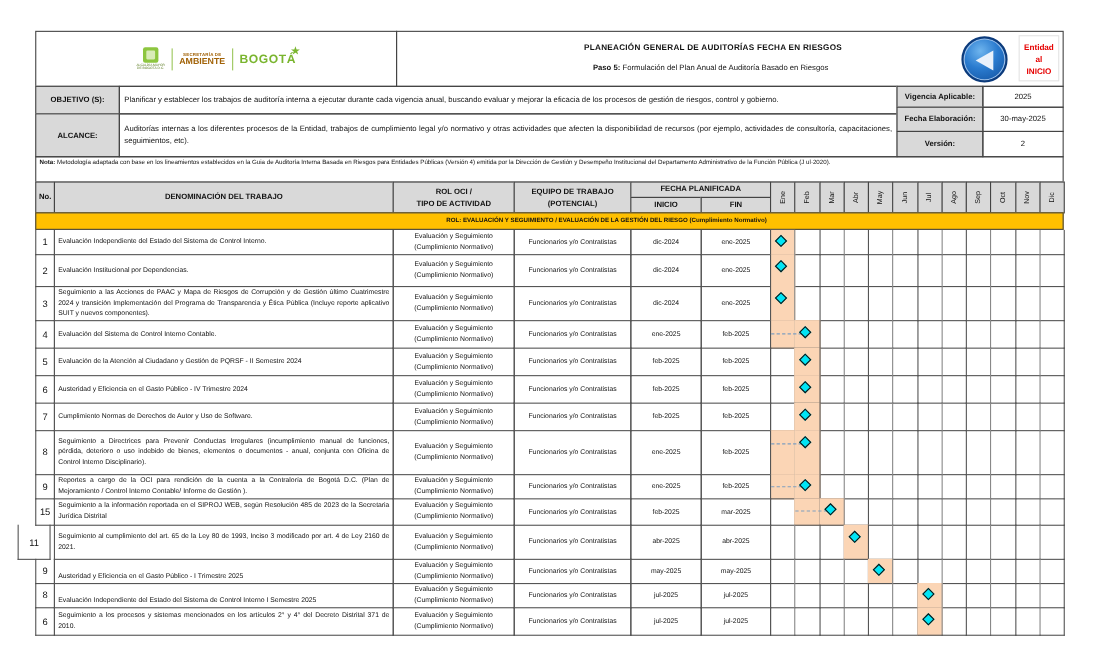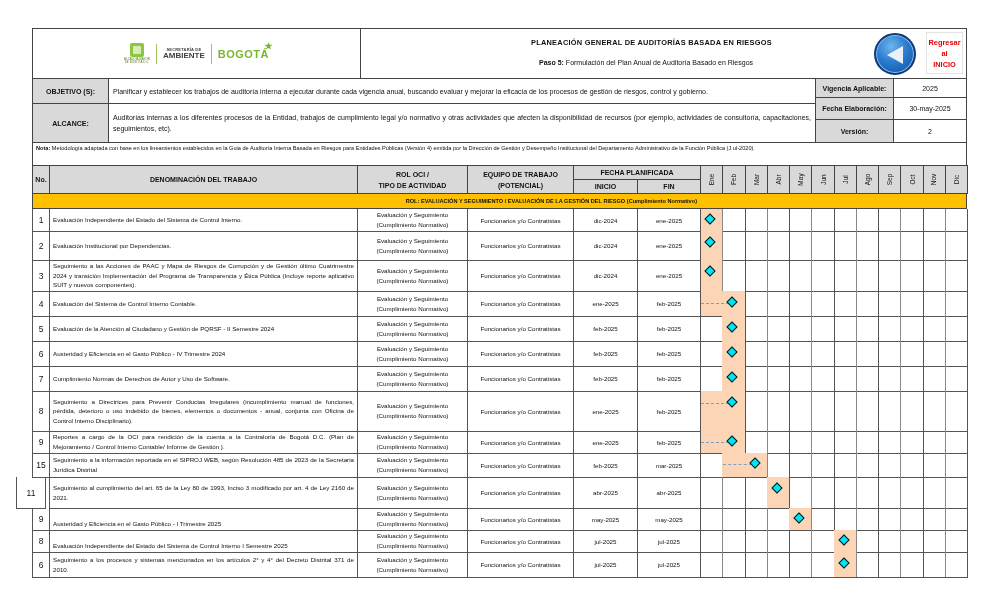--- a/index.html
+++ b/index.html
@@ -11,21 +11,21 @@
   .gray { background: #d9d9d9; }
   .center { justify-content: center; text-align: center; }
 
   
   #logo-cell { left: 32px; top: 28px; width: 329px; height: 51px; border: 1px solid #444; justify-content: center; }
   .logo-wrap { display: flex; align-items: center; gap: 6px; }
   .escudo { width: 14px; height: 14px; background: #8dc63f; border-radius: 2px; position: relative; }
   .escudo::after { content: ""; position: absolute; left: 3px; top: 3px; width: 8px; height: 8px; background: #d9ecb8; border-radius: 1px; }
   .escudo-sub { font-size: 3px; color: #5a7a20; text-align: center; line-height: 3px; width: 26px; margin-top: 1px; }
   .vsep { width: 1px; height: 20px; background: #9bc65a; }
-  .secretaria { display: flex; flex-direction: column; align-items: center; line-height: 1; color: #404040; }
+  .secretaria { display: flex; flex-direction: column; align-items: center; line-height: 1; color: #a16207; }
   .secretaria .small { font-size: 4px; font-weight: bold; letter-spacing: 0.2px; }
   .secretaria .big { font-size: 8px; font-weight: bold; }
   .bogota { font-size: 11px; font-weight: bold; color: #7ab52f; letter-spacing: 0.5px; position: relative; }
   .bogota .star { position: absolute; right: -4px; top: -7px; font-size: 9px; color: #7ab52f; }
 
   #title-cell { left: 360px; top: 28px; width: 607px; height: 51px; border: 1px solid #444; flex-direction: column; align-items: flex-start; }
   #main-title { position: absolute; left: 170px; top: 9px; font-size: 7.4px; font-weight: bold; letter-spacing: 0.25px; }
   #sub-title { position: absolute; left: 178px; top: 30px; font-size: 7px; }
   #sub-title b { font-weight: bold; }
 
@@ -85,32 +85,32 @@
     </div>
     <div class="vsep"></div>
     <div class="bogota">
       <span>BOGOTÁ</span>
       <span class="star">★</span>
     </div>
   </div>
 </div>
 
 <div class="cell" id="title-cell">
-  <div id="main-title">PLANEACIÓN GENERAL DE AUDITORÍAS BASADA EN RIESGOS</div>
+  <div id="main-title">PLANEACIÓN GENERAL DE AUDITORÍAS FECHA EN RIESGOS</div>
   <div id="sub-title">
     <b>Paso 5:</b>
     <span>Formulación del Plan Anual de Auditoría Basado en Riesgos</span>
   </div>
 </div>
 
 <div id="back-btn">
   <div class="tri"></div>
 </div>
 <div id="home-btn">
-  <span>Regresar al</span>
+  <span>Entidad al</span>
   <span>INICIO</span>
 </div>
 
 <div class="cell gray center lbl" style="left:32px;top:78px;width:77px;height:26px;">OBJETIVO (S):</div>
 <div class="cell txt" style="left:108px;top:78px;width:708px;height:26px;">Planificar y establecer los trabajos de auditoría interna a ejecutar durante cada vigencia anual, buscando evaluar y mejorar la eficacia de los procesos de gestión de riesgos, control y gobierno.</div>
 <div class="cell gray center lbl" style="left:32px;top:103px;width:77px;height:40px;">ALCANCE:</div>
 <div class="cell txt" style="left:108px;top:103px;width:708px;height:40px;text-align:justify;">Auditorías internas a los diferentes procesos de la Entidad, trabajos de cumplimiento legal y/o normativo y otras  actividades que afecten la disponibilidad de recursos (por ejemplo, actividades de consultoría, capacitaciones, seguimientos, etc).</div>
 
 <div class="cell gray info-lbl" style="left:815px;top:78px;width:79px;height:20px;">Vigencia Aplicable:</div>
 <div class="cell info-val" style="left:893px;top:78px;width:74px;height:20px;">2025</div>

